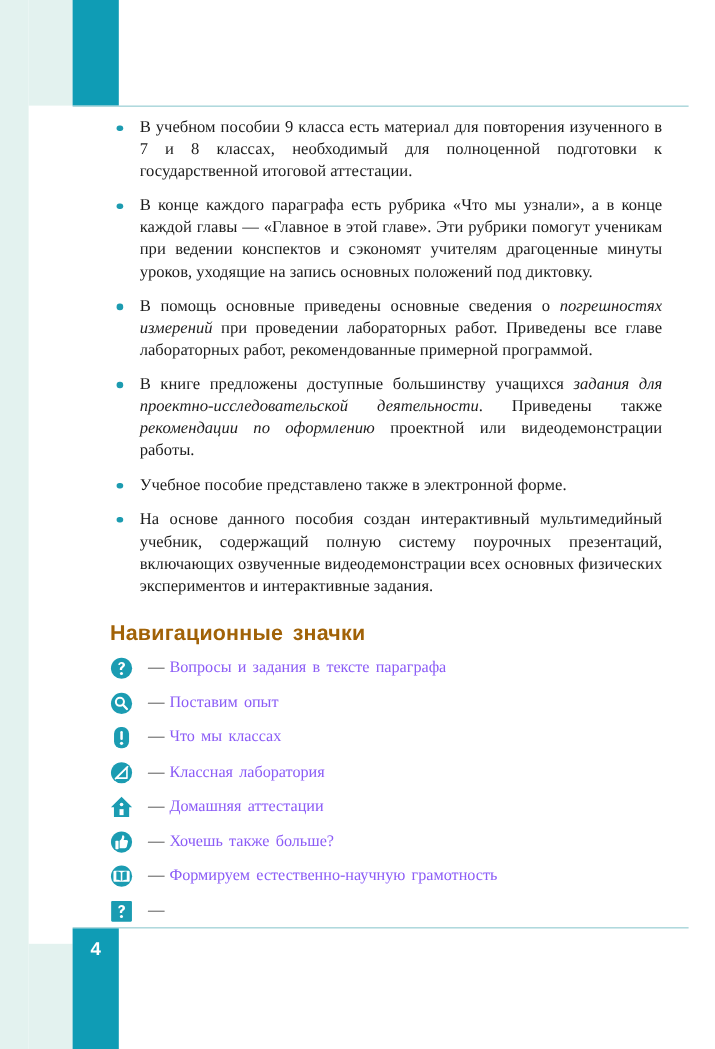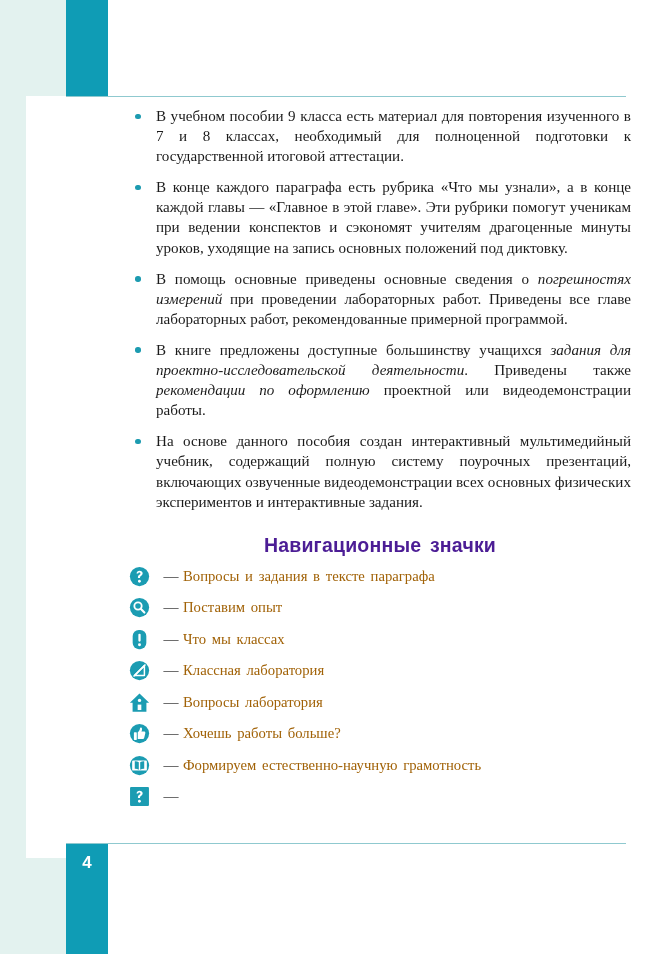--- a/index.html
+++ b/index.html
@@ -96,21 +96,21 @@
     color: #ffffff;
     font-family: "Liberation Sans", sans-serif;
     font-weight: bold;
     font-size: 17px;
     letter-spacing: 0;
   }
 
   
   #content {
     position: absolute;
-    left: 129px;
+    left: 100px;
     top: 106px;
     width: 502px;
   }
 
   ul.bullets {
     list-style: none;
     margin: 0;
     padding: 0;
   }
   ul.bullets > li {
@@ -137,24 +137,23 @@
   .it {
     font-style: italic;
   }
 
   
   #nav-heading {
     margin: 22px 0 4px 0;
     font-family: "Liberation Sans", sans-serif;
     font-weight: bold;
     font-size: 19.5px;
-    color: #4c1d95;
+    color: #a16207;
     letter-spacing: 0.2px;
     word-spacing: 3px;
-    text-align: center;
   }
 
   ul.icon-list {
     list-style: none;
     margin: 0;
     padding: 0;
   }
   ul.icon-list > li {
     display: flex;
     align-items: center;
@@ -169,21 +168,21 @@
   }
   .dash {
     width: 24px;
     min-width: 24px;
     color: #3a3a3a;
     font-size: 15px;
     text-align: center;
   }
   .icon-label {
     font-size: 14.7px;
-    color: #a16207;
+    color: #8b5cf6;
     word-spacing: 2px;
   }
 
   
   .ic {
     display: block;
   }
 </style>
 </head>
 <body>
@@ -198,20 +197,21 @@
 <div id="header-bar"></div>
 <div id="header-rule"></div>
 
 <div id="content">
 
   <ul class="bullets" id="bullet-list">
       <li><span>В учебном пособии 9 класса есть материал для повторения изученного в 7 и 8 классах, необходимый для полноценной подготовки к государственной итоговой аттестации.</span></li>
       <li><span>В конце каждого параграфа есть рубрика «Что мы узнали», а в конце каждой главы — «Главное в этой главе». Эти рубрики помогут ученикам при ведении конспектов и сэкономят учителям драгоценные минуты уроков, уходящие на запись основных положений под диктовку.</span></li>
       <li><span>В помощь основные приведены основные сведения о </span><span class="it">погрешностях измерений</span><span> при проведении лабораторных работ. Приведены все главе лабораторных работ, рекомендованные примерной программой.</span></li>
       <li><span>В книге предложены доступные большинству учащихся </span><span class="it">задания для проектно-исследовательской деятельности</span><span>. Приведены также </span><span class="it">рекомендации по оформлению</span><span> проектной или видеодемонстрации работы.</span></li>
+      <li><span>Учебное пособие представлено также в электронной форме.</span></li>
       <li><span>На основе данного пособия создан интерактивный мультимедийный учебник, содержащий полную систему поурочных презентаций, включающих озвученные видеодемонстрации всех основных физических экспериментов и интерактивные задания.</span></li>
     </ul>
 
   <div id="nav-heading">Навигационные значки</div>
 
   <ul class="icon-list" id="icon-list">
       <li>
         <span class="icon-slot">
           <svg width="21" height="21" viewBox="0 0 24 24" class="ic">
             <circle cx="12" cy="12" r="11" fill="#1b9cb2"></circle>
@@ -257,32 +257,32 @@
       </li>
       <li>
         <span class="icon-slot">
           <svg width="21" height="21" viewBox="0 0 24 24" class="ic">
             <path d="M12 1.6 23 12.4h-3.1V22.6H4.1V12.4H1z" fill="#1b9cb2"></path>
             <rect x="9.9" y="14.4" width="4.2" height="6.2" fill="#ffffff"></rect>
             <circle cx="12" cy="9.6" r="1.9" fill="#ffffff"></circle>
           </svg>
         </span>
         <span class="dash">—</span>
-        <span class="icon-label">Вопросы лаборатория</span>
+        <span class="icon-label">Домашняя аттестации</span>
       </li>
       <li>
         <span class="icon-slot">
           <svg width="21" height="21" viewBox="0 0 24 24" class="ic">
             <circle cx="12" cy="12" r="11" fill="#1b9cb2"></circle>
             <path d="M10 10.7c1.5-1.1 2.4-2.6 2.5-4.3.1-1 .7-1.5 1.4-1.3.8.2 1.1 1 1 2.2-.1.9-.4 1.7-.8 2.5h3.1c1 0 1.7.8 1.5 1.7l-1.3 5.4c-.2.9-1 1.5-1.9 1.5H10z" fill="#ffffff"></path>
             <rect x="5.6" y="10.6" width="3.3" height="8.8" rx="0.7" fill="#ffffff"></rect>
           </svg>
         </span>
         <span class="dash">—</span>
-        <span class="icon-label">Хочешь работы больше?</span>
+        <span class="icon-label">Хочешь также больше?</span>
       </li>
       <li>
         <span class="icon-slot">
           <svg width="21" height="21" viewBox="0 0 24 24" class="ic">
             <circle cx="12" cy="12" r="11" fill="#1b9cb2"></circle>
             <rect x="3.6" y="6.4" width="16.8" height="11.4" rx="1" fill="#ffffff"></rect>
             <path d="M11.2 8.2c-1.3-.9-3-1.1-4.6-1v8.6c1.6-.1 3.3.1 4.6 1z" fill="#1b9cb2"></path>
             <path d="M12.8 8.2c1.3-.9 3-1.1 4.6-1v8.6c-1.6-.1-3.3.1-4.6 1z" fill="#1b9cb2"></path>
           </svg>
         </span>

